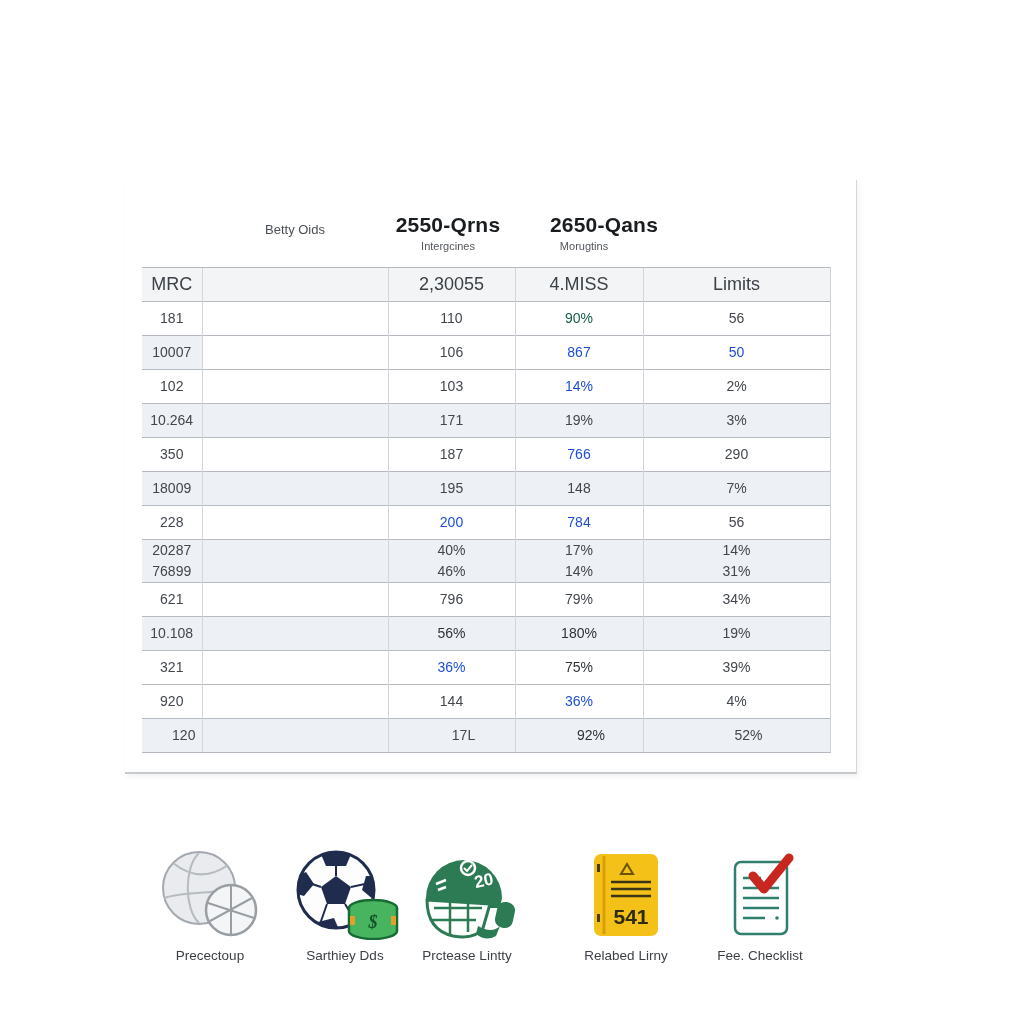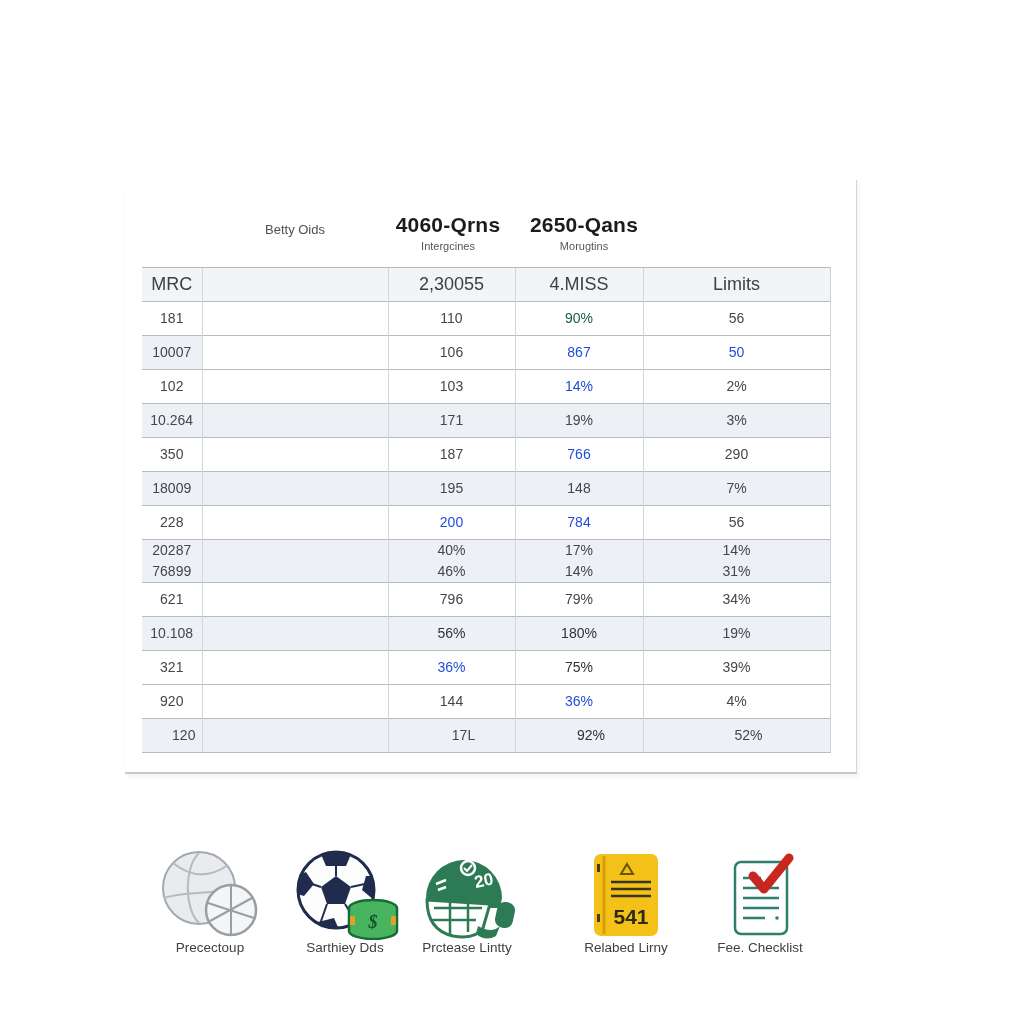--- a/index.html
+++ b/index.html
@@ -31,31 +31,31 @@
   tr.shaded td{background:#edf0f4;}
   td.cell-shaded{background:#edf0f4;}
   td.red{color:#1d4ed8;}
   td.green{color:#15604a;font-weight:bold;}
   td.bold{font-weight:bold;}
   td.bold:not(.red):not(.green){color:#2e3338;}
   td div{line-height:21px;}
 
   .icon-block{position:absolute;width:150px;transform:translateX(-50%);text-align:center;}
   .icon-art{height:92px;display:flex;align-items:flex-end;justify-content:center;}
-  .icon-label{font-size:13.5px;color:#3c4147;white-space:nowrap;}
+  .icon-label{margin-top:8px;font-size:13.5px;color:#3c4147;white-space:nowrap;}
 </style>
 </head>
 <body>
 
 <div class="card"></div>
 
 <div class="hdr-small" style="left:295px;top:222px;text-align:right;">Betty Oids</div>
-<div class="hdr-big" style="left:448px;top:213px;">4060-Qrns</div>
+<div class="hdr-big" style="left:448px;top:213px;">2550-Qrns</div>
 <div class="hdr-sub" style="left:448px;top:240px;">Intergcines</div>
-<div class="hdr-big" style="left:584px;top:213px;">2650-Qans</div>
+<div class="hdr-big" style="left:604px;top:213px;">2650-Qans</div>
 <div class="hdr-sub" style="left:584px;top:240px;">Morugtins</div>
 
 <table class="odds">
   <colgroup>
     <col style="width:60px">
       <col style="width:186px">
       <col style="width:127px">
       <col style="width:128px">
       <col style="width:187px">
   </colgroup>

